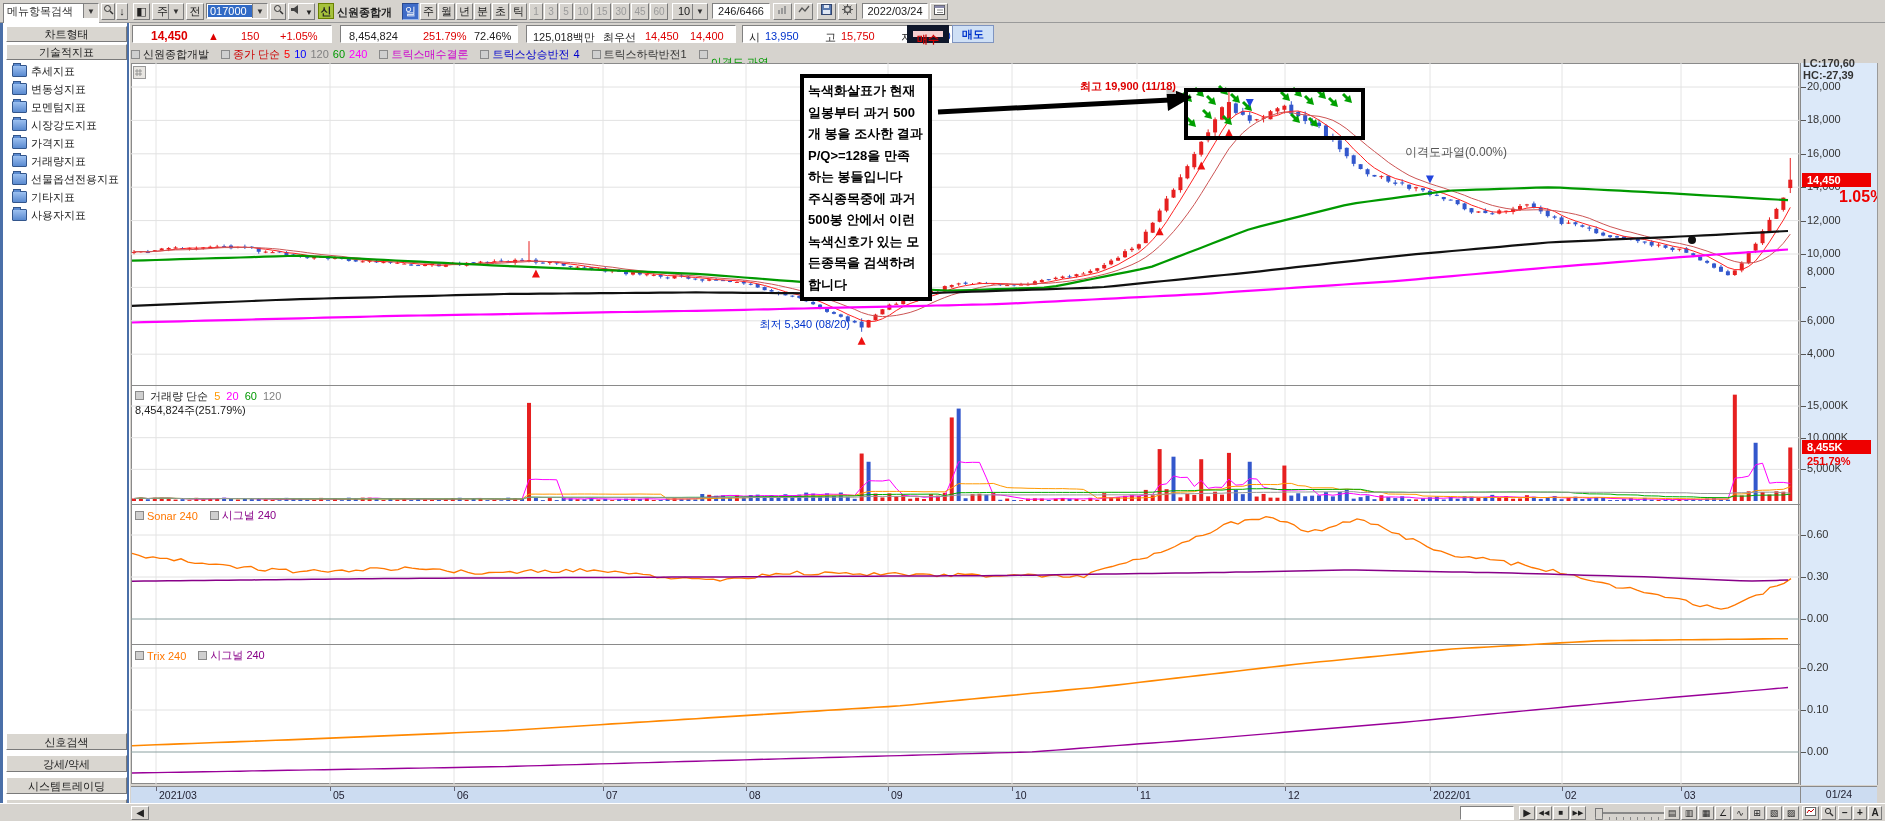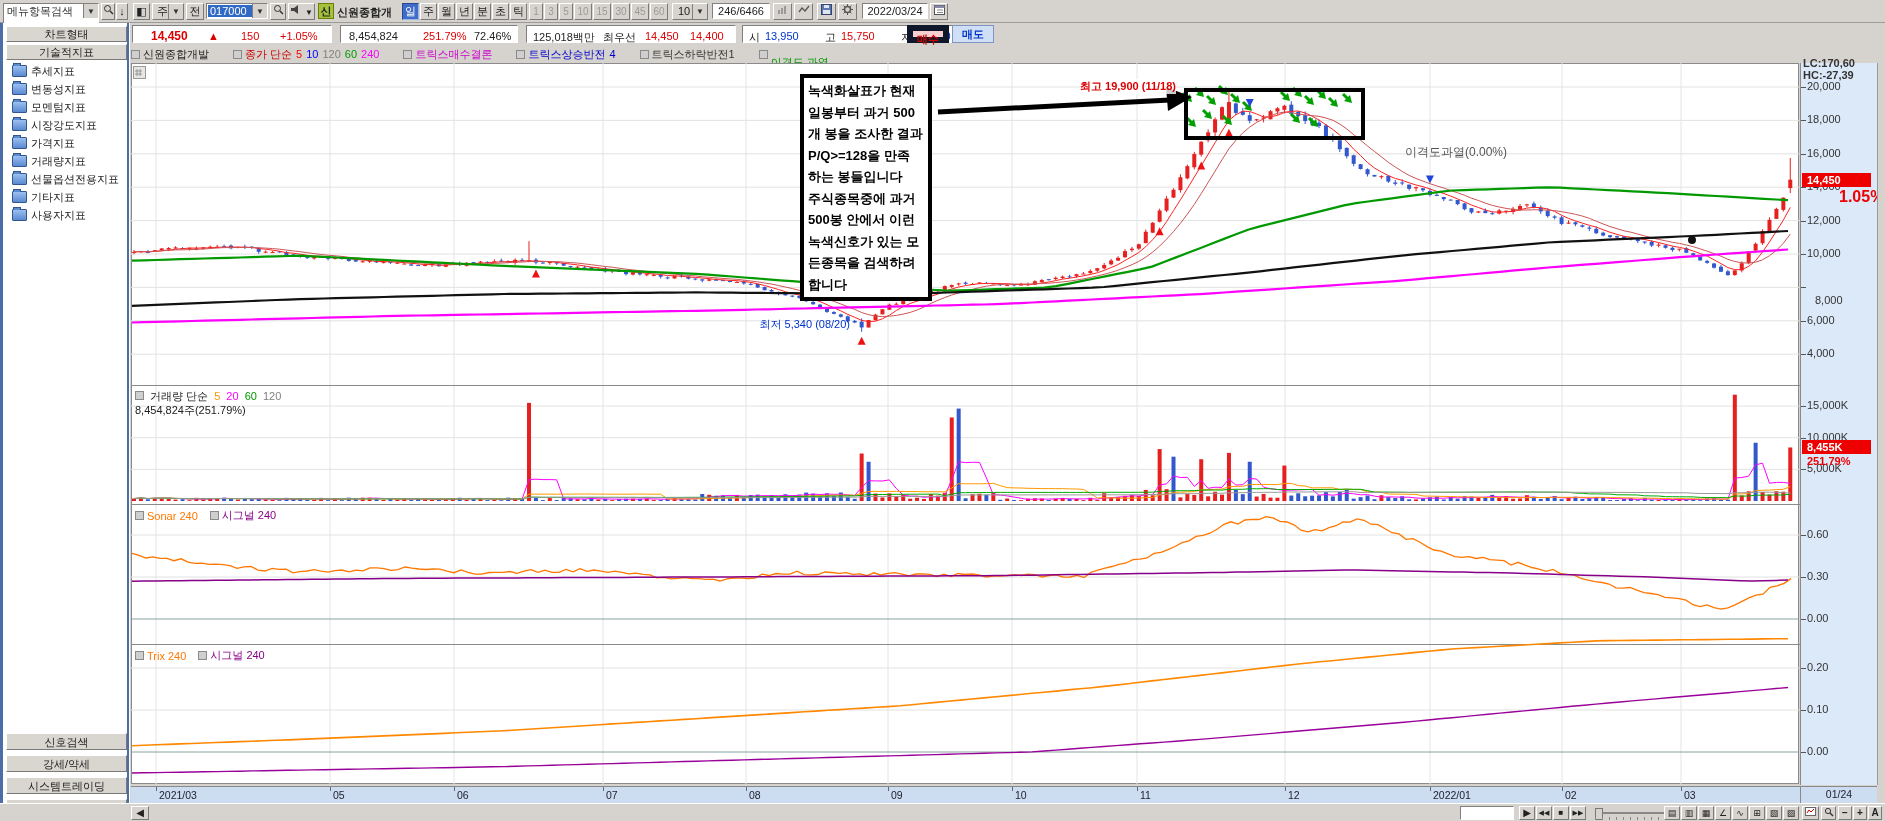--- a/index.html
+++ b/index.html
@@ -217,21 +217,21 @@
     </div>
   <div class="abs" id="sidebar-bottom" style="left:3px;top:710px;width:121px">
       <div class="sidebtn" style="position: absolute; left: 0px; top: 0px; width: 121px;">신호검색</div>
       <div class="sidebtn" style="position: absolute; left: 0px; top: 22px; width: 121px;">강세/약세</div>
       <div class="sidebtn" style="position: absolute; left: 0px; top: 44px; width: 121px;">시스템트레이딩</div>
       <div class="sidebtn" style="position: absolute; left: 0px; top: 66px; width: 121px;">나의 관심지표</div>
     </div>
 </div>
 <div class="abs" style="left:127px;top:23px;width:2px;height:798px;background:#4a6fa8"></div>
 
-<div class="abs" style="left:131px;top:46px;width:1560px;height:16px;display:flex;align-items:center;gap:24px;background:#d6d3ce" id="legend-row">
+<div class="abs" style="left:131px;top:46px;width:1560px;height:16px;display:flex;align-items:center;gap:12px;background:#d6d3ce" id="legend-row">
     <span style="display: inline-flex; align-items: center; font-size: 11px;">
       <span class="legend-sq"></span>
       <span style="color: rgb(34, 34, 34);">신원종합개발</span>
     </span>
     <span style="display: inline-flex; align-items: center; font-size: 11px;">
       <span class="legend-sq"></span>
       <span style="color: rgb(204, 0, 0);">종가 단순</span>
       <span style="color: rgb(255, 0, 0); margin-left: 4px;"> 5</span>
       <span style="color: rgb(0, 0, 255); margin-left: 4px;"> 10</span>
       <span style="color: rgb(128, 128, 128); margin-left: 4px;"> 120</span>
@@ -1142,21 +1142,21 @@
     <div class="axis-label" style="top: 50.4px;">18,000</div>
     <div class="tick" style="top: 90.8px;"></div>
     <div class="axis-label" style="top: 83.8px;">16,000</div>
     <div class="tick" style="top: 124.2px;"></div>
     <div class="axis-label" style="top: 117.2px;">14,000</div>
     <div class="tick" style="top: 157.6px;"></div>
     <div class="axis-label" style="top: 150.6px;">12,000</div>
     <div class="tick" style="top: 191px;"></div>
     <div class="axis-label" style="top: 184px;">10,000</div>
     <div class="tick" style="top: 224.4px;"></div>
-    <div class="axis-label" style="top: 231px; margin-left: 8px;">8,000</div>
+    <div class="axis-label" style="top: 202px;">8,000</div>
     <div class="tick" style="top: 257.8px;"></div>
     <div class="axis-label" style="top: 250.8px;">6,000</div>
     <div class="tick" style="top: 291.2px;"></div>
     <div class="axis-label" style="top: 284.2px;">4,000</div>
     <div class="tick" style="top: 343.05px;"></div>
     <div class="axis-label" style="top: 336.05px;">15,000K</div>
     <div class="tick" style="top: 374.7px;"></div>
     <div class="axis-label" style="top: 367.7px;">10,000K</div>
     <div class="tick" style="top: 406.35px;"></div>
     <div class="axis-label" style="top: 399.35px;">5,000K</div>

